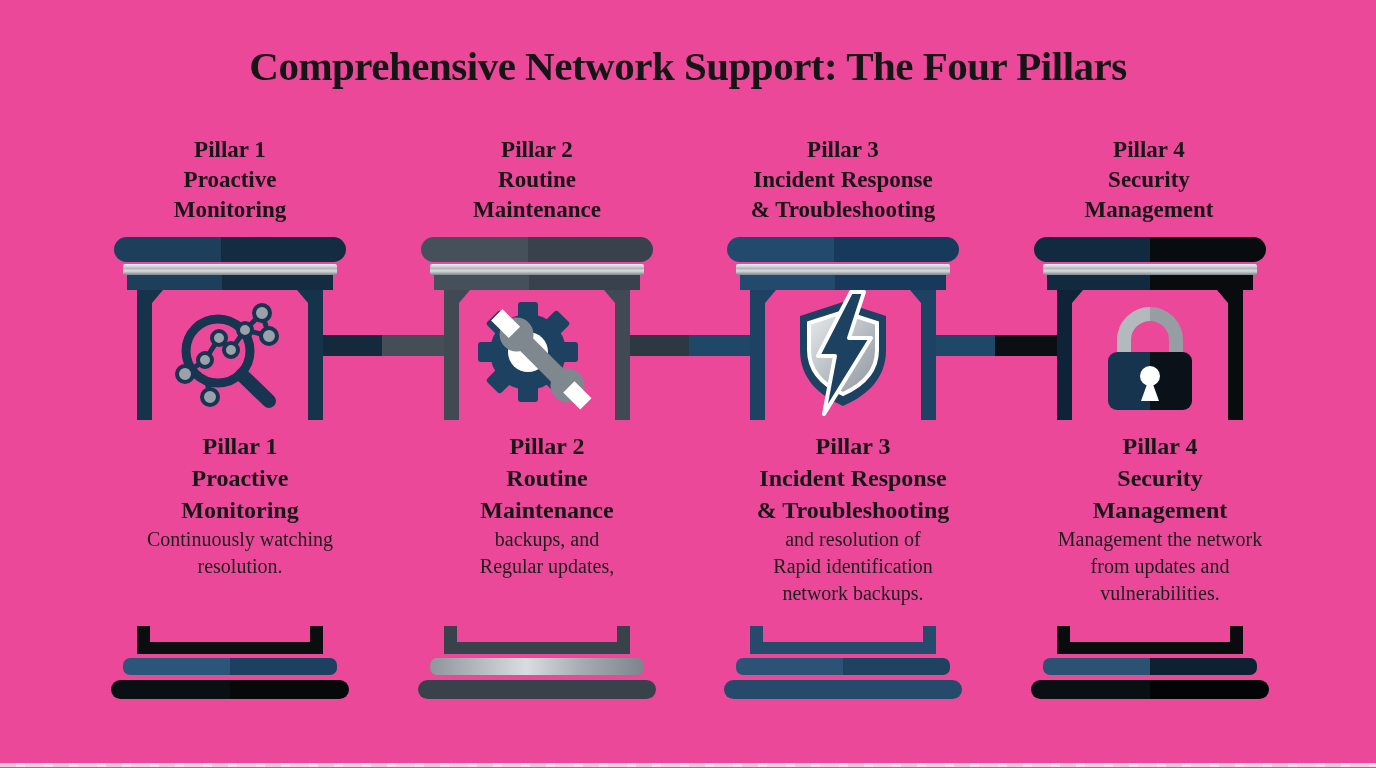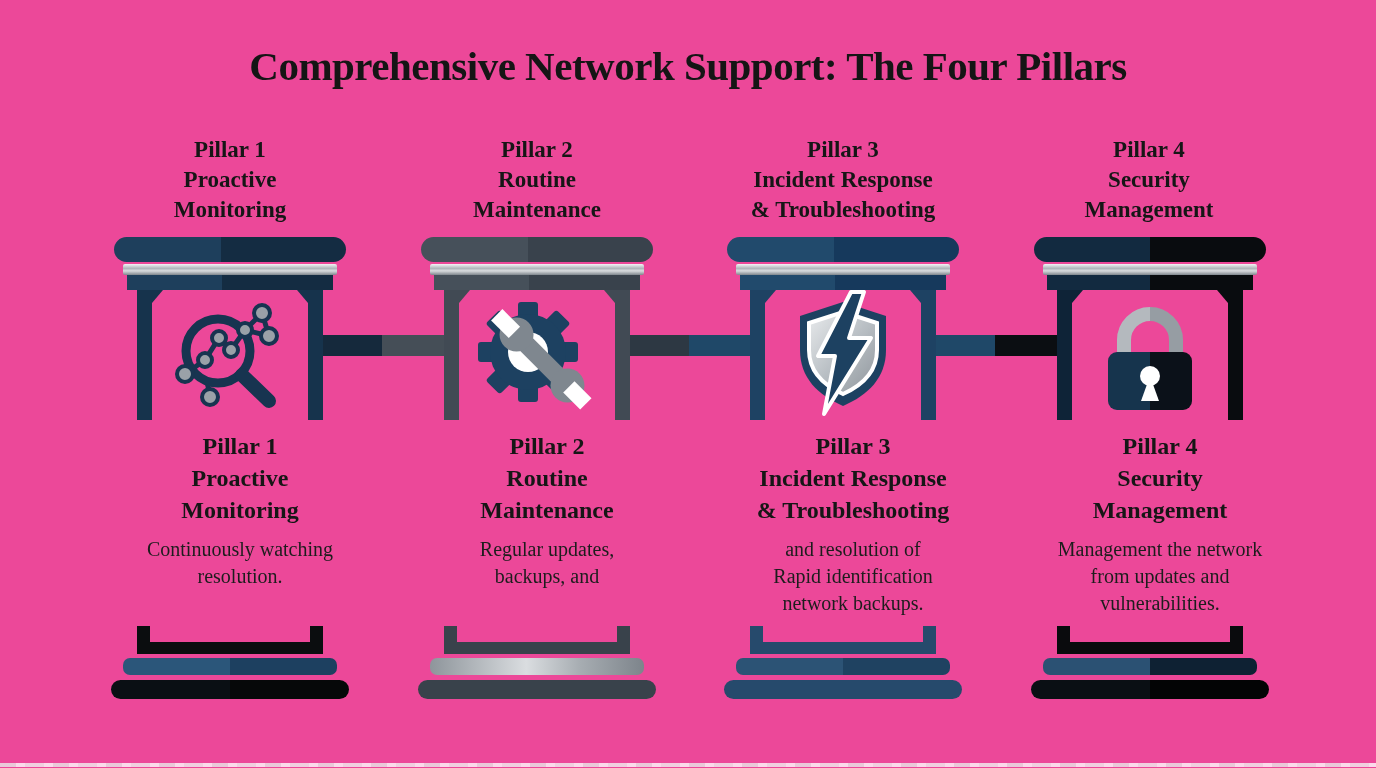--- a/index.html
+++ b/index.html
@@ -10,21 +10,21 @@
   
   .main-title{
     position:absolute;top:42px;left:0;width:1376px;text-align:center;
     font-size:41px;font-weight:bold;letter-spacing:-0.5px;color:#151515;
   }
   
   .top-heading{position:absolute;top:135px;width:320px;text-align:center;}
   .top-heading .hl{font-size:23px;font-weight:bold;line-height:30px;color:#161616;}
   .mid-block{position:absolute;top:430px;width:320px;text-align:center;}
   .mid-block .hl{font-size:24px;font-weight:bold;line-height:32px;color:#161616;}
-  .desc{margin-top:10px;}
+  .desc{margin-top:0;}
   .desc .dl{font-size:20px;line-height:27px;color:#1d1d1d;}
   
   .pillar-col{position:absolute;top:0;width:280px;height:768px;}
   .cap-pill{position:absolute;top:237px;left:24px;width:232px;height:25px;border-radius:13px;}
   .cap-silver{position:absolute;top:264px;left:33px;width:214px;height:11px;border-radius:2px;
     background:linear-gradient(180deg,#f4f5f6,#b0b6bb 40%,#d9dcde 62%,#7f868d);}
   .cap-head{position:absolute;top:275px;left:37px;width:206px;height:15px;}
   .leg{position:absolute;top:290px;width:15px;height:130px;}
   .leg.left{left:47px;}
   .leg.right{left:218px;}
@@ -176,22 +176,22 @@
           <circle cx="70" cy="108" r="17" fill="#7f878f"></circle>
           <rect x="62" y="110" width="16" height="24" fill="#ffffff"></rect>
         </g>
       </svg>
     </div>
     <div class="mid-block" style="left:-10px">
       <div class="hl">Pillar 2</div>
       <div class="hl">Routine</div>
       <div class="hl">Maintenance</div>
       <div class="desc">
+        <div class="dl">backups, and</div>
         <div class="dl">Regular updates,</div>
-        <div class="dl">backups, and</div>
       </div>
     </div>
     <div class="base">
       <div class="bracket">
         <div class="stub sl"></div>
           <div class="stub sr"></div>
           <div class="bbar"></div>
       </div>
       <div class="mid"></div>
       <div class="bot"></div>

